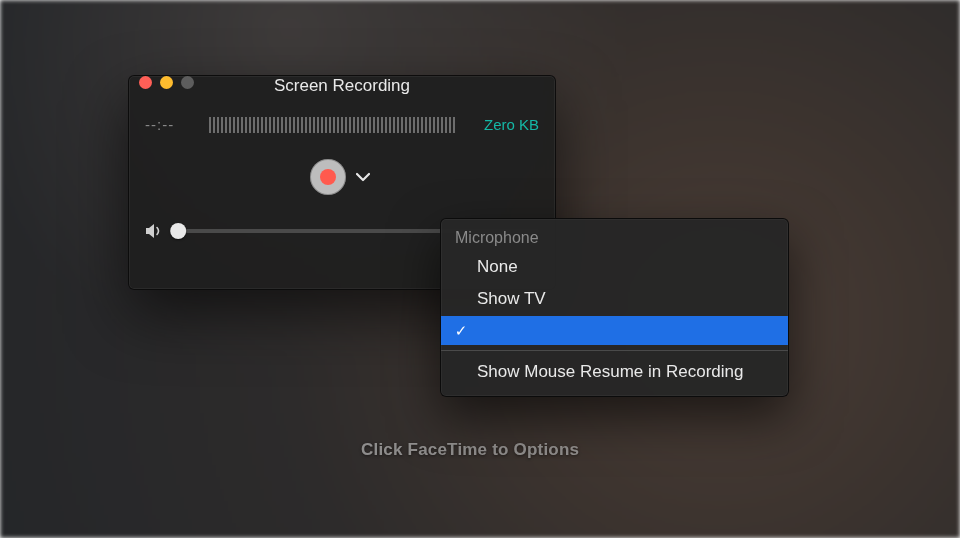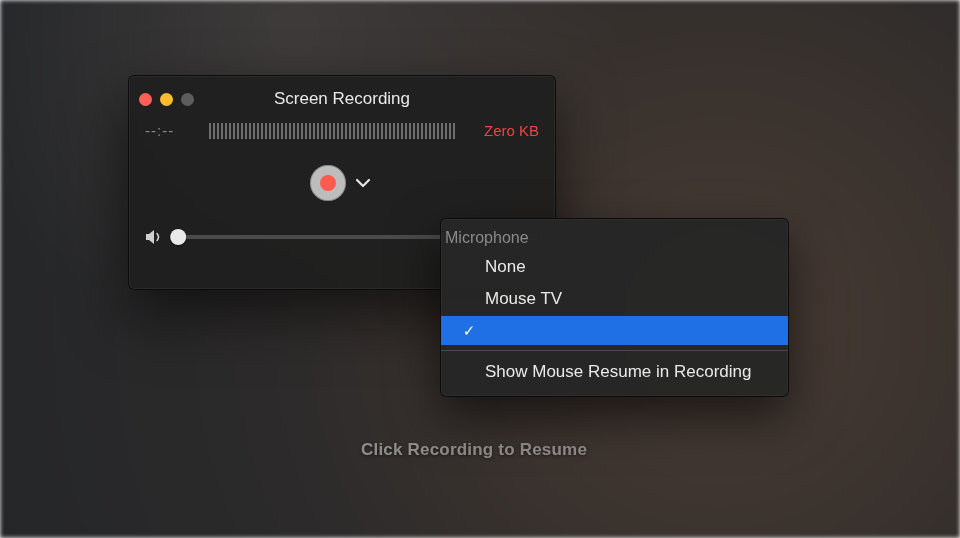--- a/index.html
+++ b/index.html
@@ -31,25 +31,24 @@
     height: 213px;
     background: rgba(30,30,30,0.92);
     border: 1px solid rgba(0,0,0,0.6);
     border-radius: 6px;
     box-shadow: 0 25px 60px rgba(0,0,0,0.6), 0 0 0 1px rgba(255,255,255,0.05) inset;
     color: #ddd;
   }
 
   .titlebar {
     display: flex;
-    align-items: center;
+    align-items: flex-start;
     height: 34px;
     padding: 0 10px;
     position: relative;
-    margin-top: 6px;
   }
   .traffic-lights {
     display: flex;
     gap: 8px;
     align-items: center;
   }
   .tl {
     width: 13px; height: 13px;
     border-radius: 50%;
   }
@@ -86,21 +85,21 @@
     display: flex;
     align-items: center;
     gap: 2px;
   }
   .level-meter span {
     width: 2px;
     height: 16px;
     background: #6d6d6d;
   }
   .size {
-    color: #ef4444;
+    color: #14b8a6;
     font-size: 15px;
     white-space: nowrap;
   }
 
   .record-row {
     display: flex;
     align-items: center;
     justify-content: center;
     margin-top: 26px;
     gap: 6px;
@@ -164,27 +163,27 @@
     background: rgba(38,38,38,0.97);
     border: 1px solid rgba(0,0,0,0.7);
     border-radius: 6px;
     box-shadow: 0 20px 50px rgba(0,0,0,0.6), 0 0 0 1px rgba(255,255,255,0.04) inset;
     padding: 6px 0 8px 0;
     color: #e9e9e9;
     font-size: 17px;
   }
   .menu .section-label {
     color: #8a8a8a;
-    padding: 4px 4px;
+    padding: 4px 14px;
     font-size: 16px;
   }
   .menu .item {
     display: flex;
     align-items: center;
-    padding: 3px 16px 3px 18px;
+    padding: 3px 16px 3px 10px;
     gap: 6px;
     line-height: 1.55;
   }
   .menu .item .check {
     width: 20px;
     text-align: center;
     color: inherit;
     font-size: 15px;
   }
   .menu .item.selected {
@@ -206,21 +205,21 @@
     font-size: 17px;
     text-shadow: 0 1px 3px rgba(0,0,0,0.5);
     letter-spacing: 0.2px;
   }
 </style>
 </head>
 <body>
 
 <div class="bg"></div>
 
-<div class="facetime-hint">Click Recording to Resume</div>
+<div class="facetime-hint">Click FaceTime to Options</div>
 
 <div class="window">
 
   <div class="titlebar">
     <div class="traffic-lights">
       <div class="tl red"></div>
       <div class="tl yellow"></div>
       <div class="tl gray"></div>
     </div>
     <div class="title">Screen Recording</div>
@@ -322,21 +321,21 @@
 
 <div class="menu">
   <div class="section-label">Microphone</div>
 
   <div class="item">
     <span class="check"></span>
     <span>None</span>
   </div>
   <div class="item">
     <span class="check"></span>
-    <span>Mouse TV</span>
+    <span>Show TV</span>
   </div>
   <div class="item selected">
     <span class="check">✓</span>
   </div>
 
   <div class="divider"></div>
 
 
   <div class="item">
     <span class="check"></span>

